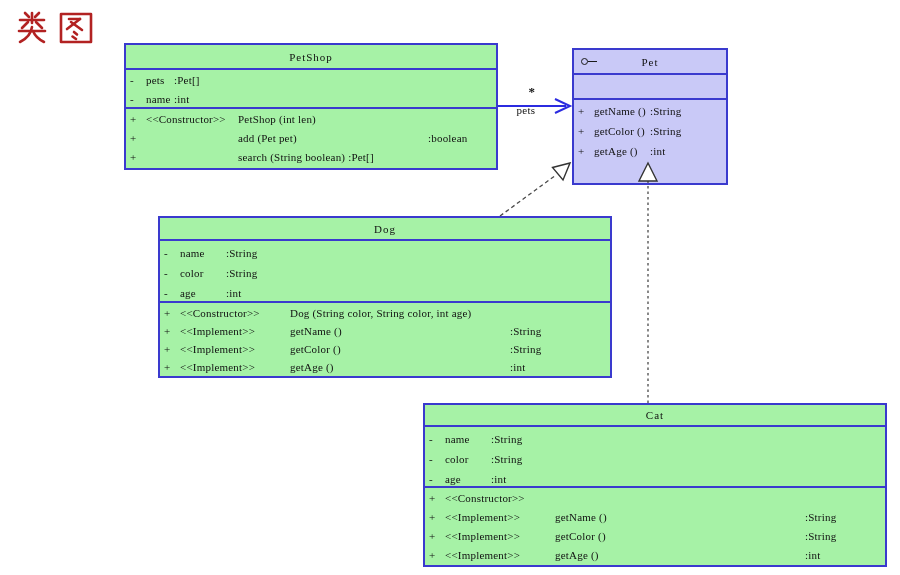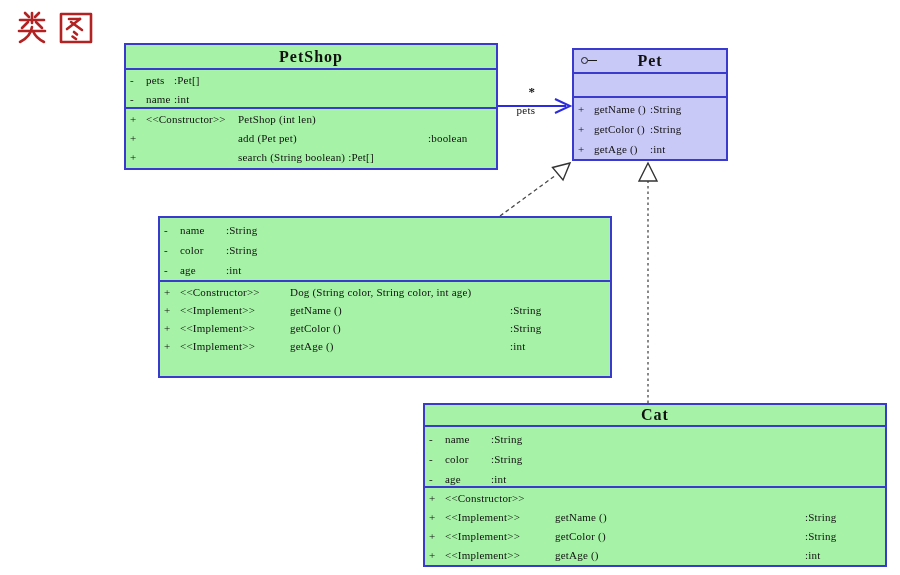--- a/index.html
+++ b/index.html
@@ -14,40 +14,40 @@
   
   .uml-box{
     position:absolute;box-sizing:border-box;display:flex;flex-direction:column;
     border:2px solid #3a3ace;background:#a6f2a6;
   }
   .uml-box.interface{background:#c9c9f7;}
   .compartment{box-sizing:border-box;}
   .compartment + .compartment{border-top:2px solid #3a3ace;}
   .c-title{
     height:23px;display:flex;align-items:center;justify-content:center;
-    font-weight:bold;font-size:16px;position:relative;letter-spacing:1px;
+    font-weight:normal;font-size:11px;position:relative;letter-spacing:1px;
   }
   .c-methods{flex:1;padding-top:1px;}
   .row{
     display:flex;align-items:baseline;padding:0 4px;line-height:19px;
     font-size:11px;letter-spacing:0.2px;white-space:nowrap;
   }
   .vis{width:16px;flex:none;}
   .aname{width:46px;flex:none;}
   .stereo{width:110px;flex:none;}
   .sig{flex:none;}
   .ret{margin-left:auto;flex:none;}
 
   #petshop{left:124px;top:43px;width:374px;height:127px;}
   #petshop .c-attrs{height:39px;padding-top:1px;}
   #petshop .aname{width:28px;}
   #petshop .stereo{width:92px;}
   #petshop .ret{width:64px;}
 
-  #pet{left:572px;top:48px;width:156px;height:113px;}
+  #pet{left:572px;top:48px;width:156px;height:137px;}
   #pet .c-attrs{height:25px;}
   #pet .c-methods .row{line-height:20px;}
   #pet .sig{width:56px;}
   #pet .ret{margin-left:0;width:auto;}
 
   #dog{left:158px;top:216px;width:454px;height:162px;}
   #dog .c-attrs{height:62px;padding-top:2px;}
   #dog .c-attrs .row{line-height:20px;}
   #dog .c-methods .row{line-height:18px;}
   #dog .ret{width:96px;}
@@ -162,20 +162,23 @@
       </div>
       <div class="row">
         <span class="vis">+</span>
         <span class="sig">getAge ()</span>
         <span class="ret">:int</span>
       </div>
     </div>
   </div>
 
   <div class="uml-box" id="dog">
+    <div class="compartment c-title">
+      <span>Dog</span>
+    </div>
     <div class="compartment c-attrs">
       <div class="row">
         <span class="vis">-</span>
         <span class="aname">name</span>
         <span class="atype">:String</span>
       </div>
       <div class="row">
         <span class="vis">-</span>
         <span class="aname">color</span>
         <span class="atype">:String</span>

